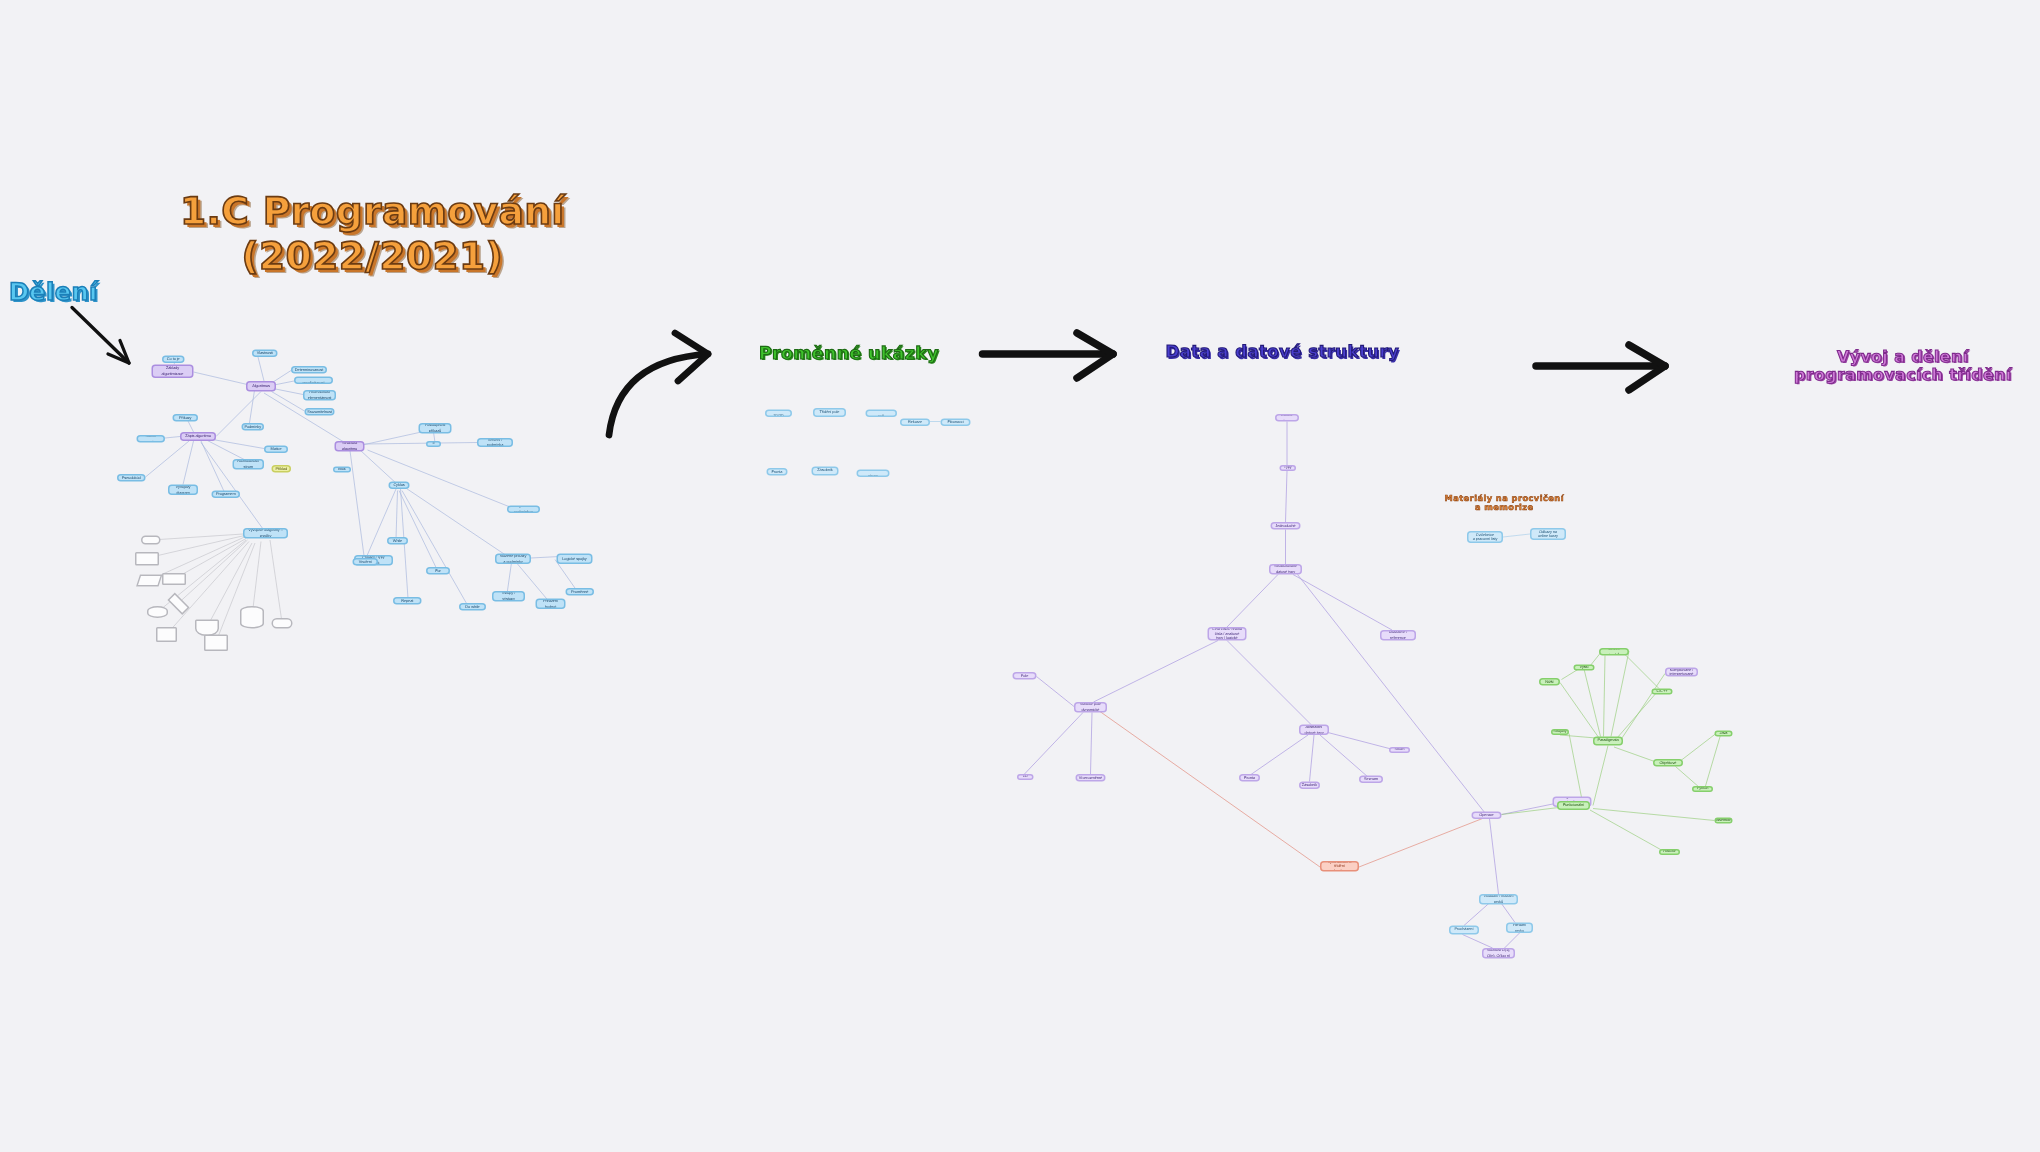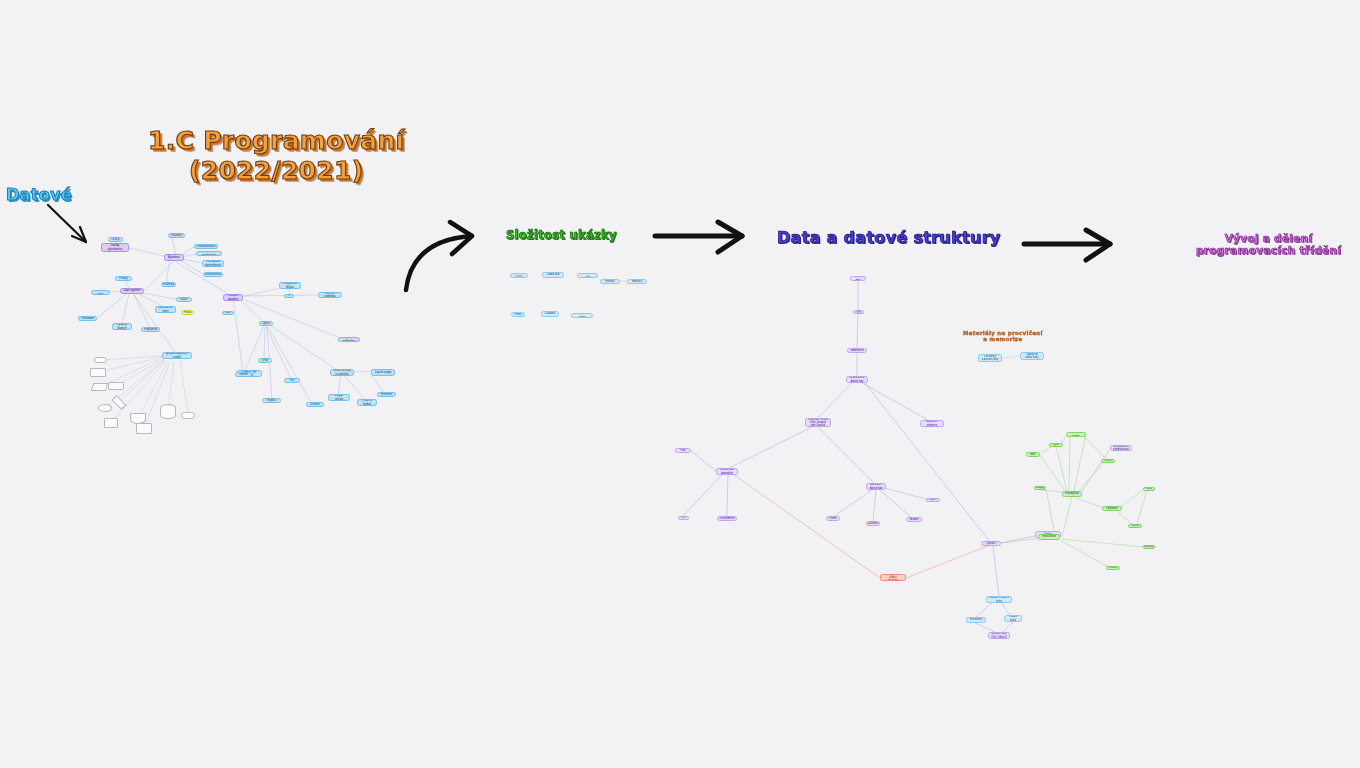--- a/index.html
+++ b/index.html
@@ -24,41 +24,40 @@
     user-select:none;
   }
   .title-main{
     left:120px; top:126px;
     font-size:25px;
     text-align:center;
     color:#f5a03c;
     -webkit-text-stroke:1.1px #6b3b12;
     text-shadow:2px 2px 0 #c9762a, 3px 3px 0 rgba(120,70,20,.45);
     font-family:"DejaVu Sans", sans-serif;
-    margin-left:28px;
   }
   .lbl-zacatek{
     left:6px; top:186px;
     font-size:16px;
     color:#59c7f0;
     -webkit-text-stroke:1px #1b7fb8;
     text-shadow:1.5px 1.5px 0 #2f93c9;
     font-family:"DejaVu Sans", sans-serif;
   }
   .lbl-prakticke{
     left:506px; top:229px;
     font-size:11.5px;
     color:#3fc32c;
     -webkit-text-stroke:.75px #1d6b13;
     text-shadow:1px 1px 0 #2b8a1e;
     font-family:"DejaVu Sans", sans-serif;
   }
   .lbl-data{
     left:777px; top:229px;
-    font-size:16px;
+    font-size:11px;
     color:#4a3fd0;
     -webkit-text-stroke:.75px #231a77;
     text-shadow:1px 1px 0 #3a2fa8;
     font-family:"DejaVu Sans", sans-serif;
   }
   .lbl-vyvoj{
     left:1196px; top:232px;
     font-size:10.5px;
     text-align:center;
     color:#d07ad8;
@@ -356,21 +355,21 @@
       <div class="node n-green" style="left: 1143px; top: 487px; width: 12px; height: 4px;">Java</div>
       <div class="node n-green" style="left: 1128px; top: 524px; width: 14px; height: 4px;">Python</div>
       <div class="node n-green" style="left: 1038px; top: 534px; width: 22px; height: 6px;">Funkcionální</div>
       <div class="node n-green" style="left: 1106px; top: 566px; width: 14px; height: 4px;">Historie</div>
       <div class="node n-green" style="left: 1143px; top: 545px; width: 12px; height: 4px;">Assembler</div>
       <div class="node n-green" style="left: 1034px; top: 486px; width: 12px; height: 4px;">Strojový</div>
     </div>
 
   <div class="heading title-main">1.C Programování
 (2022/2021)</div>
-  <div class="heading lbl-zacatek">Datové</div>
-  <div class="heading lbl-prakticke">Složitost ukázky</div>
+  <div class="heading lbl-zacatek">Dělení</div>
+  <div class="heading lbl-prakticke">Proměnné ukázky</div>
   <div class="heading lbl-data">Data a datové struktury</div>
   <div class="heading lbl-vyvoj">Vývoj a dělení
 programovacích třídění</div>
   <div class="heading lbl-materialy">Materiály na procvičení
 a memorize</div>
 
 </div>
 
 </body></html>

